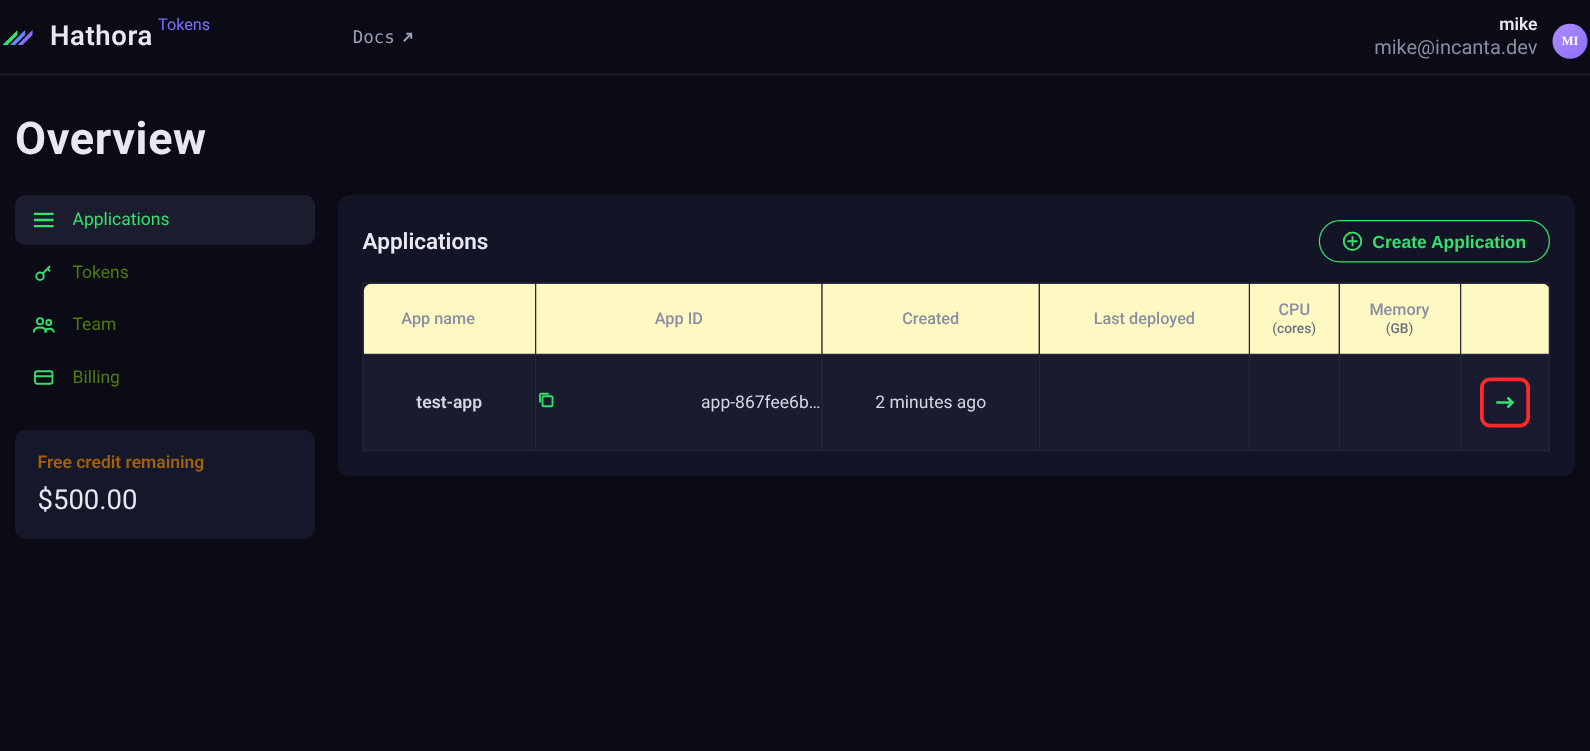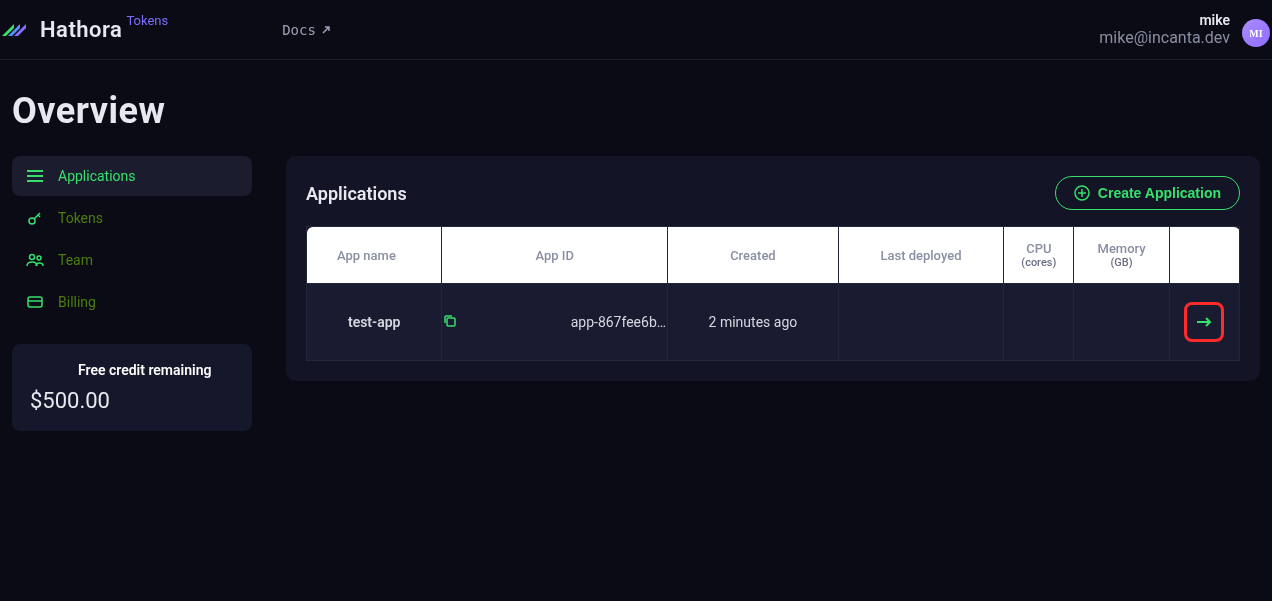--- a/index.html
+++ b/index.html
@@ -58,21 +58,21 @@
 
   
   .page { padding: 30px 12px 0 12px; }
   .page-title {
     font-size: 36px;
     font-weight: 700;
     color:#e8e9f0;
     margin-bottom: 24px;
     letter-spacing:0.5px;
   }
-  .layout { display:flex; gap:34px; }
+  .layout { display:flex; gap:18px; }
 
   
   .sidebar { width:240px; flex-shrink:0; }
   .nav-item {
     display:flex;align-items:center;gap:14px;
     padding:12px 14px;
     border-radius:8px;
     font-size:14px;
     color:#4d7c0f;
     cursor:pointer;
@@ -83,21 +83,21 @@
     color:#36e06c;
   }
   .nav-item .icon { width:18px; display:flex; justify-content:center; color:#36e06c; }
   .nav-item:not(.active) .icon { color:#36e06c; }
   .credit-box {
     margin-top:22px;
     background:#15172a;
     border-radius:8px;
     padding:18px;
   }
-  .credit-label { font-size:14px; color:#ffffff; font-weight:600; margin-bottom:10px;margin-left:48px;}
+  .credit-label { font-size:14px; color:#a16207; font-weight:600; margin-bottom:10px;}
   .credit-amount { font-size:22px; color:#e8e9f0; }
 
   
   .main { flex:1; }
   .panel {
     background:#131526;
     border-radius:10px;
     padding:20px;
   }
   .panel-header {
@@ -119,21 +119,21 @@
 
   
   .table { width:100%; border-collapse:collapse;}
   .table th {
     font-size:13px;
     font-weight:500;
     color:#8a8ea3;
     text-align:center;
     padding:14px 10px;
     border-bottom:1px solid #24263a;
-    background:#ffffff;
+    background:#fef9c3;
   }
   .table th.left { text-align:left; padding-left:30px;}
   .sub { display:block; font-size:11px; color:#6a6e85;}
   .table td {
     font-size:14px;
     color:#d6d8e0;
     text-align:center;
     padding:18px 1px;
     border-bottom:1px solid #24263a;
     border-right:1px solid #24263a;

